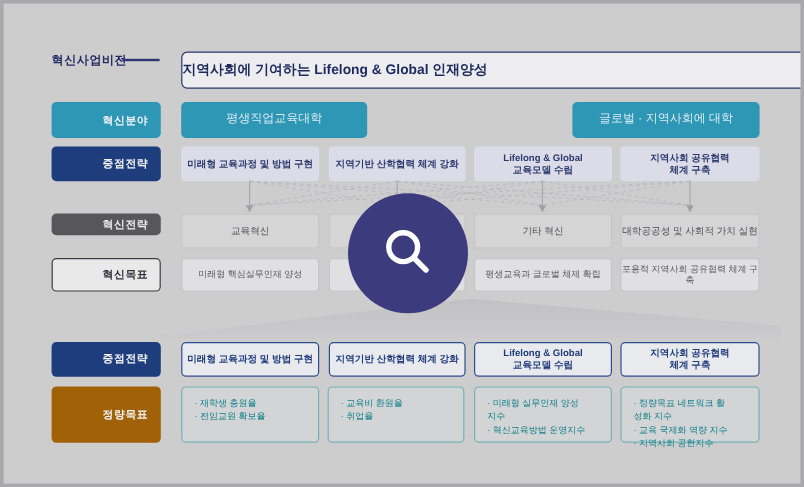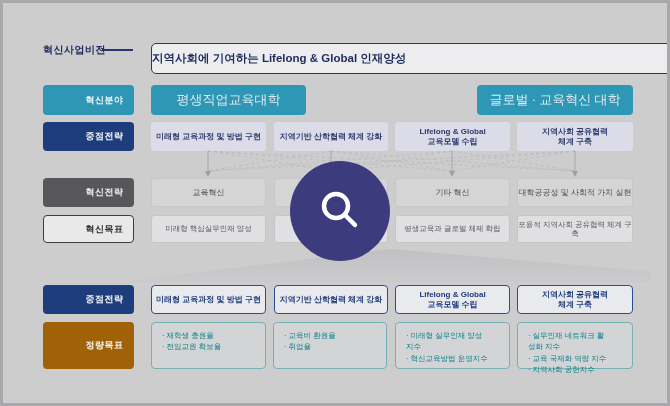--- a/index.html
+++ b/index.html
@@ -27,21 +27,21 @@
   .rlabel.teal{background:#2e97b6;}
   .rlabel.navy{background:#1d3d7d;}
   .rlabel.gray{background:#57575a;color:#ececee;}
   .rlabel.outline{background:#e9e9ea;border:1.2px solid #3c3c44;color:#2e2e36;}
   .rlabel.dteal{background:#a16207;}
   .box{
     position:absolute;box-sizing:border-box;border-radius:4px;
     display:flex;align-items:center;justify-content:center;text-align:center;
     white-space:pre-line;line-height:1.25;
   }
-  .box.teal{background:#2e97b6;color:#dcebf2;font-size:13px;font-family:Liberation Serif, serif;}
+  .box.teal{background:#2e97b6;color:#dcebf2;font-size:10px;}
   .box.lav{background:#dbdce8;color:#2c3a6e;font-weight:bold;font-size:8px;border-radius:3px;}
   .box.grayb{background:#d5d5d6;border:1px solid #c7c7c9;color:#4e4e54;font-size:8px;border-radius:3px;}
   .box.whiteb{background:#e0e0e2;border:1px solid #c6c6c9;color:#56565e;font-size:7.5px;border-radius:3px;}
   .box.navyb{background:#e9eaed;border:1.2px solid #2e4d90;color:#1e3b7c;font-weight:bold;font-size:8px;}
   .bullets{
     position:absolute;box-sizing:border-box;border:1.2px solid #73b3b8;border-radius:4px;
     background:rgba(230,236,237,0.25);color:#0a7e89;font-size:7.5px;
     padding:7px 21px 4px 10px;text-align:left;line-height:1.5;
   }
   .mesh{position:absolute;left:0;top:0;pointer-events:none;}
@@ -61,27 +61,27 @@
 <div class="frame">
 
   <span class="vision-label">혁신사업비전</span>
   <span class="vision-line"></span>
   <div class="title-box">
     <span>지역사회에 기여하는 Lifelong &amp; Global 인재양성</span>
   </div>
 
   <div class="rlabel teal" style="top:82px;height:30px">혁신분야</div>
   <div class="rlabel navy" style="top:119px;height:29px">중점전략</div>
-  <div class="rlabel gray" style="top:175px;height:29px">혁신전략</div>
+  <div class="rlabel gray" style="top:175px;height:18px">혁신전략</div>
   <div class="rlabel outline" style="top:212px;height:28px">혁신목표</div>
   <div class="rlabel navy" style="top:282px;height:29px">중점전략</div>
   <div class="rlabel dteal" style="top:319px;height:47px">정량목표</div>
 
   <div class="box teal" style="left:148px;top:82px;width:155px;height:30px">평생직업교육대학</div>
-  <div class="box teal" style="left:474px;top:82px;width:156px;height:30px">글로벌 · 교육혁신 대학</div>
+  <div class="box teal" style="left:474px;top:82px;width:156px;height:30px">글로벌 · 지역사회에 대학</div>
 
   <div class="box lav" style="left:148px;top:119px;width:115px;height:29px">미래형 교육과정 및 방법 구현</div>
   <div class="box lav" style="left:271px;top:119px;width:114px;height:29px">지역기반 산학협력 체계 강화</div>
   <div class="box lav" style="left:392px;top:119px;width:115px;height:29px">Lifelong &amp; Global
 교육모델 수립</div>
   <div class="box lav" style="left:514px;top:119px;width:116px;height:29px">지역사회 공유협력
 체계 구축</div>
 
   <svg class="mesh" width="670" height="406">
     <g stroke="#b3b3b9" stroke-width="0.7" stroke-dasharray="3 3" opacity="0.85">
@@ -137,21 +137,21 @@
     </div>
   <div class="bullets" style="left:270px;top:319px;width:114px;height:47px">
       <div>· 교육비 환원율</div>
       <div>· 취업율</div>
     </div>
   <div class="bullets" style="left:392px;top:319px;width:115px;height:47px">
       <div>· 미래형 실무인재 양성지수</div>
       <div>· 혁신교육방법 운영지수</div>
     </div>
   <div class="bullets" style="left:514px;top:319px;width:116px;height:47px">
-      <div>· 실무인재 네트워크 활성화 지수</div>
+      <div>· 정량목표 네트워크 활성화 지수</div>
       <div>· 교육 국제화 역량 지수</div>
       <div>· 지역사회 공헌지수</div>
     </div>
 
   <div class="magnifier">
     <svg width="48" height="48" viewBox="0 0 48 48">
       <circle cx="20" cy="19" r="12" fill="none" stroke="#ffffff" stroke-width="4.5"></circle>
       <line x1="29" y1="28" x2="39" y2="38" stroke="#ffffff" stroke-width="4.5" stroke-linecap="round"></line>
     </svg>
   </div>

